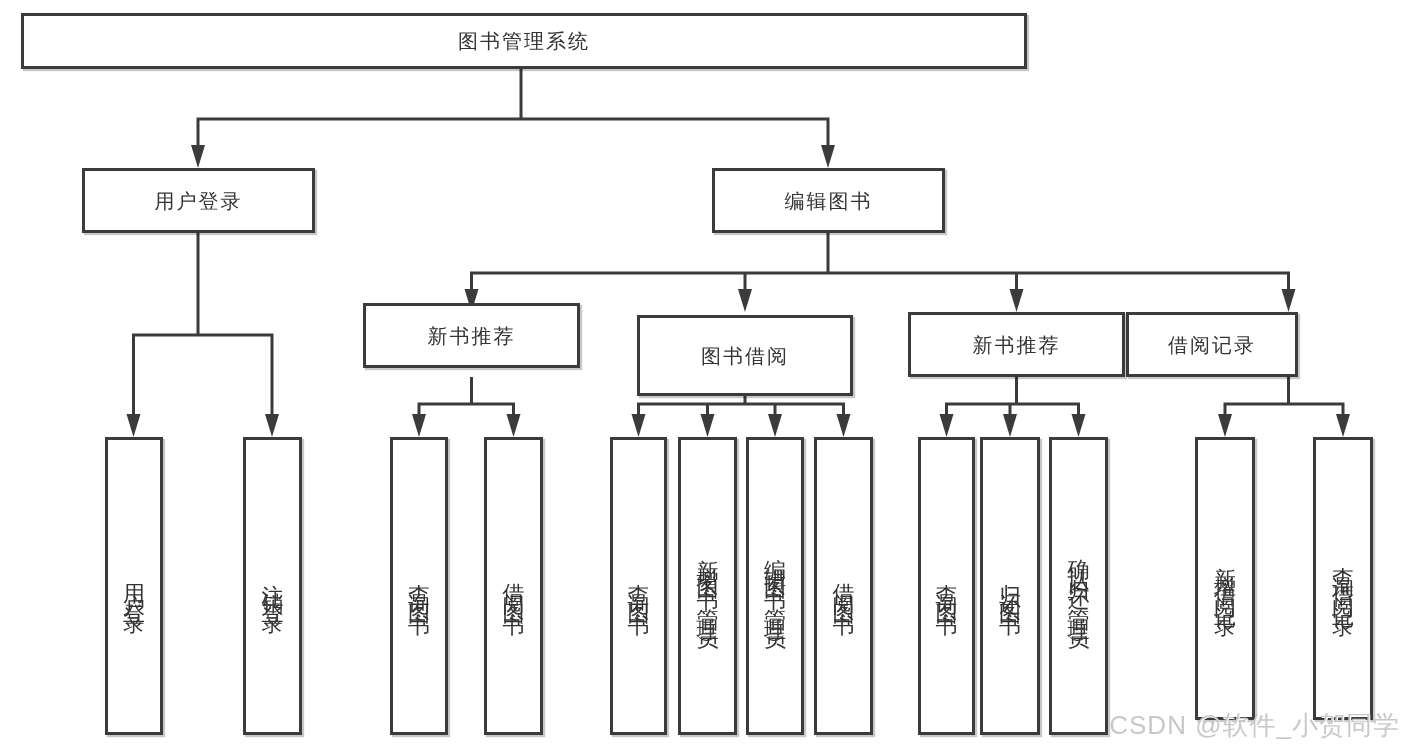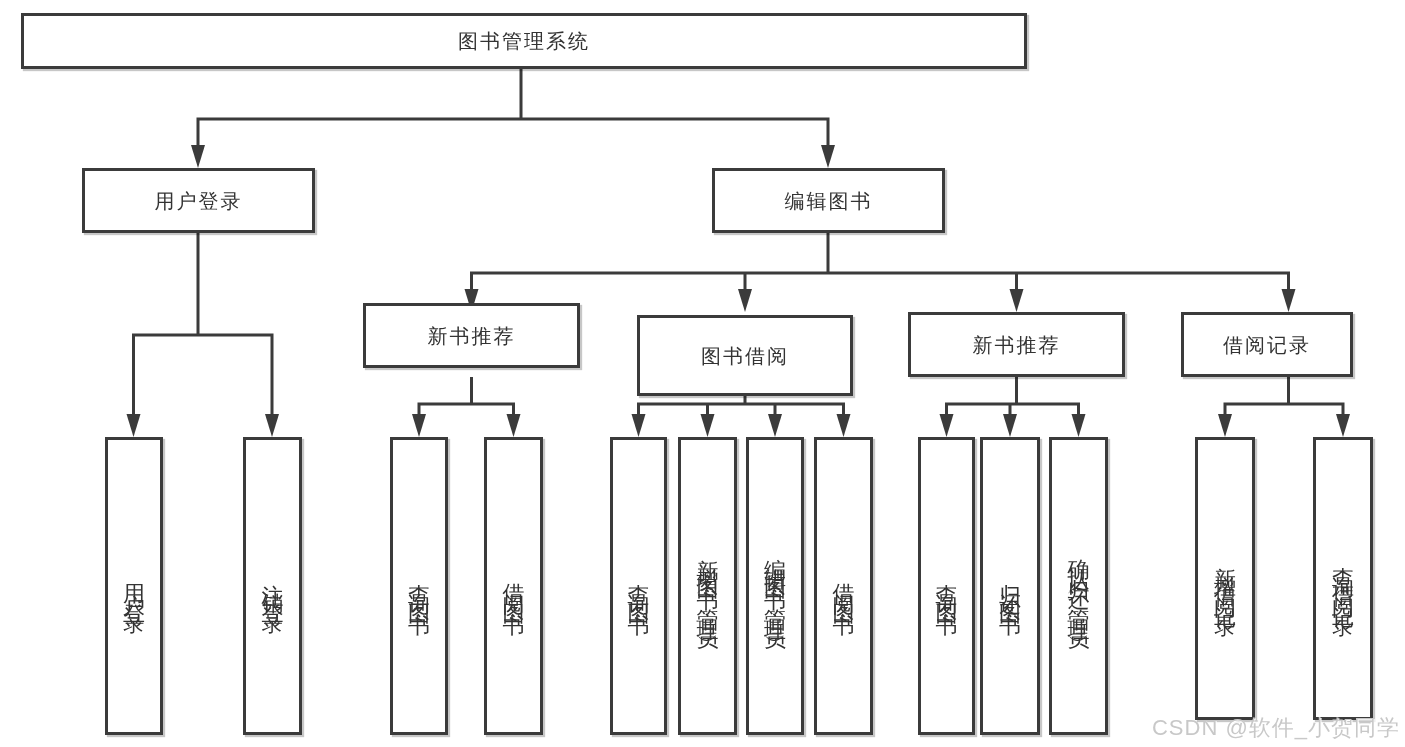--- a/index.html
+++ b/index.html
@@ -44,21 +44,21 @@
     text-orientation: mixed;
     font-size: 22px;
     letter-spacing: 10px;
     line-height: 1;
     white-space: nowrap;
   }
   .watermark {
     position: absolute;
     right: 5px;
     bottom: 4px;
-    font-size: 22px;
+    font-size: 26px;
     letter-spacing: 1px;
     color: #c8c8c8;
     text-shadow: 1px 1px 0 #ffffff;
     z-index: 5;
     white-space: nowrap;
   }
 </style>
 </head>
 <body>
 
@@ -117,21 +117,21 @@
 
   <div class="box" style="left:363px;top:303px;width:217px;height:65px">
     <span class="h-label">新书推荐</span>
   </div>
   <div class="box" style="left:637px;top:315px;width:216px;height:81px">
     <span class="h-label">图书借阅</span>
   </div>
   <div class="box" style="left:908px;top:312px;width:217px;height:65px">
     <span class="h-label">新书推荐</span>
   </div>
-  <div class="box" style="left:1181px;top:312px;width:172px;height:65px">
+  <div class="box" style="left:1126px;top:312px;width:172px;height:65px">
     <span class="h-label">借阅记录</span>
   </div>
 
   <div class="box" style="left:105px;top:437px;width:58px;height:298px">
     <span class="leaf-label">用户登录</span>
   </div>
   <div class="box" style="left:243px;top:437px;width:59px;height:298px">
     <span class="leaf-label">注销登录</span>
   </div>
 

